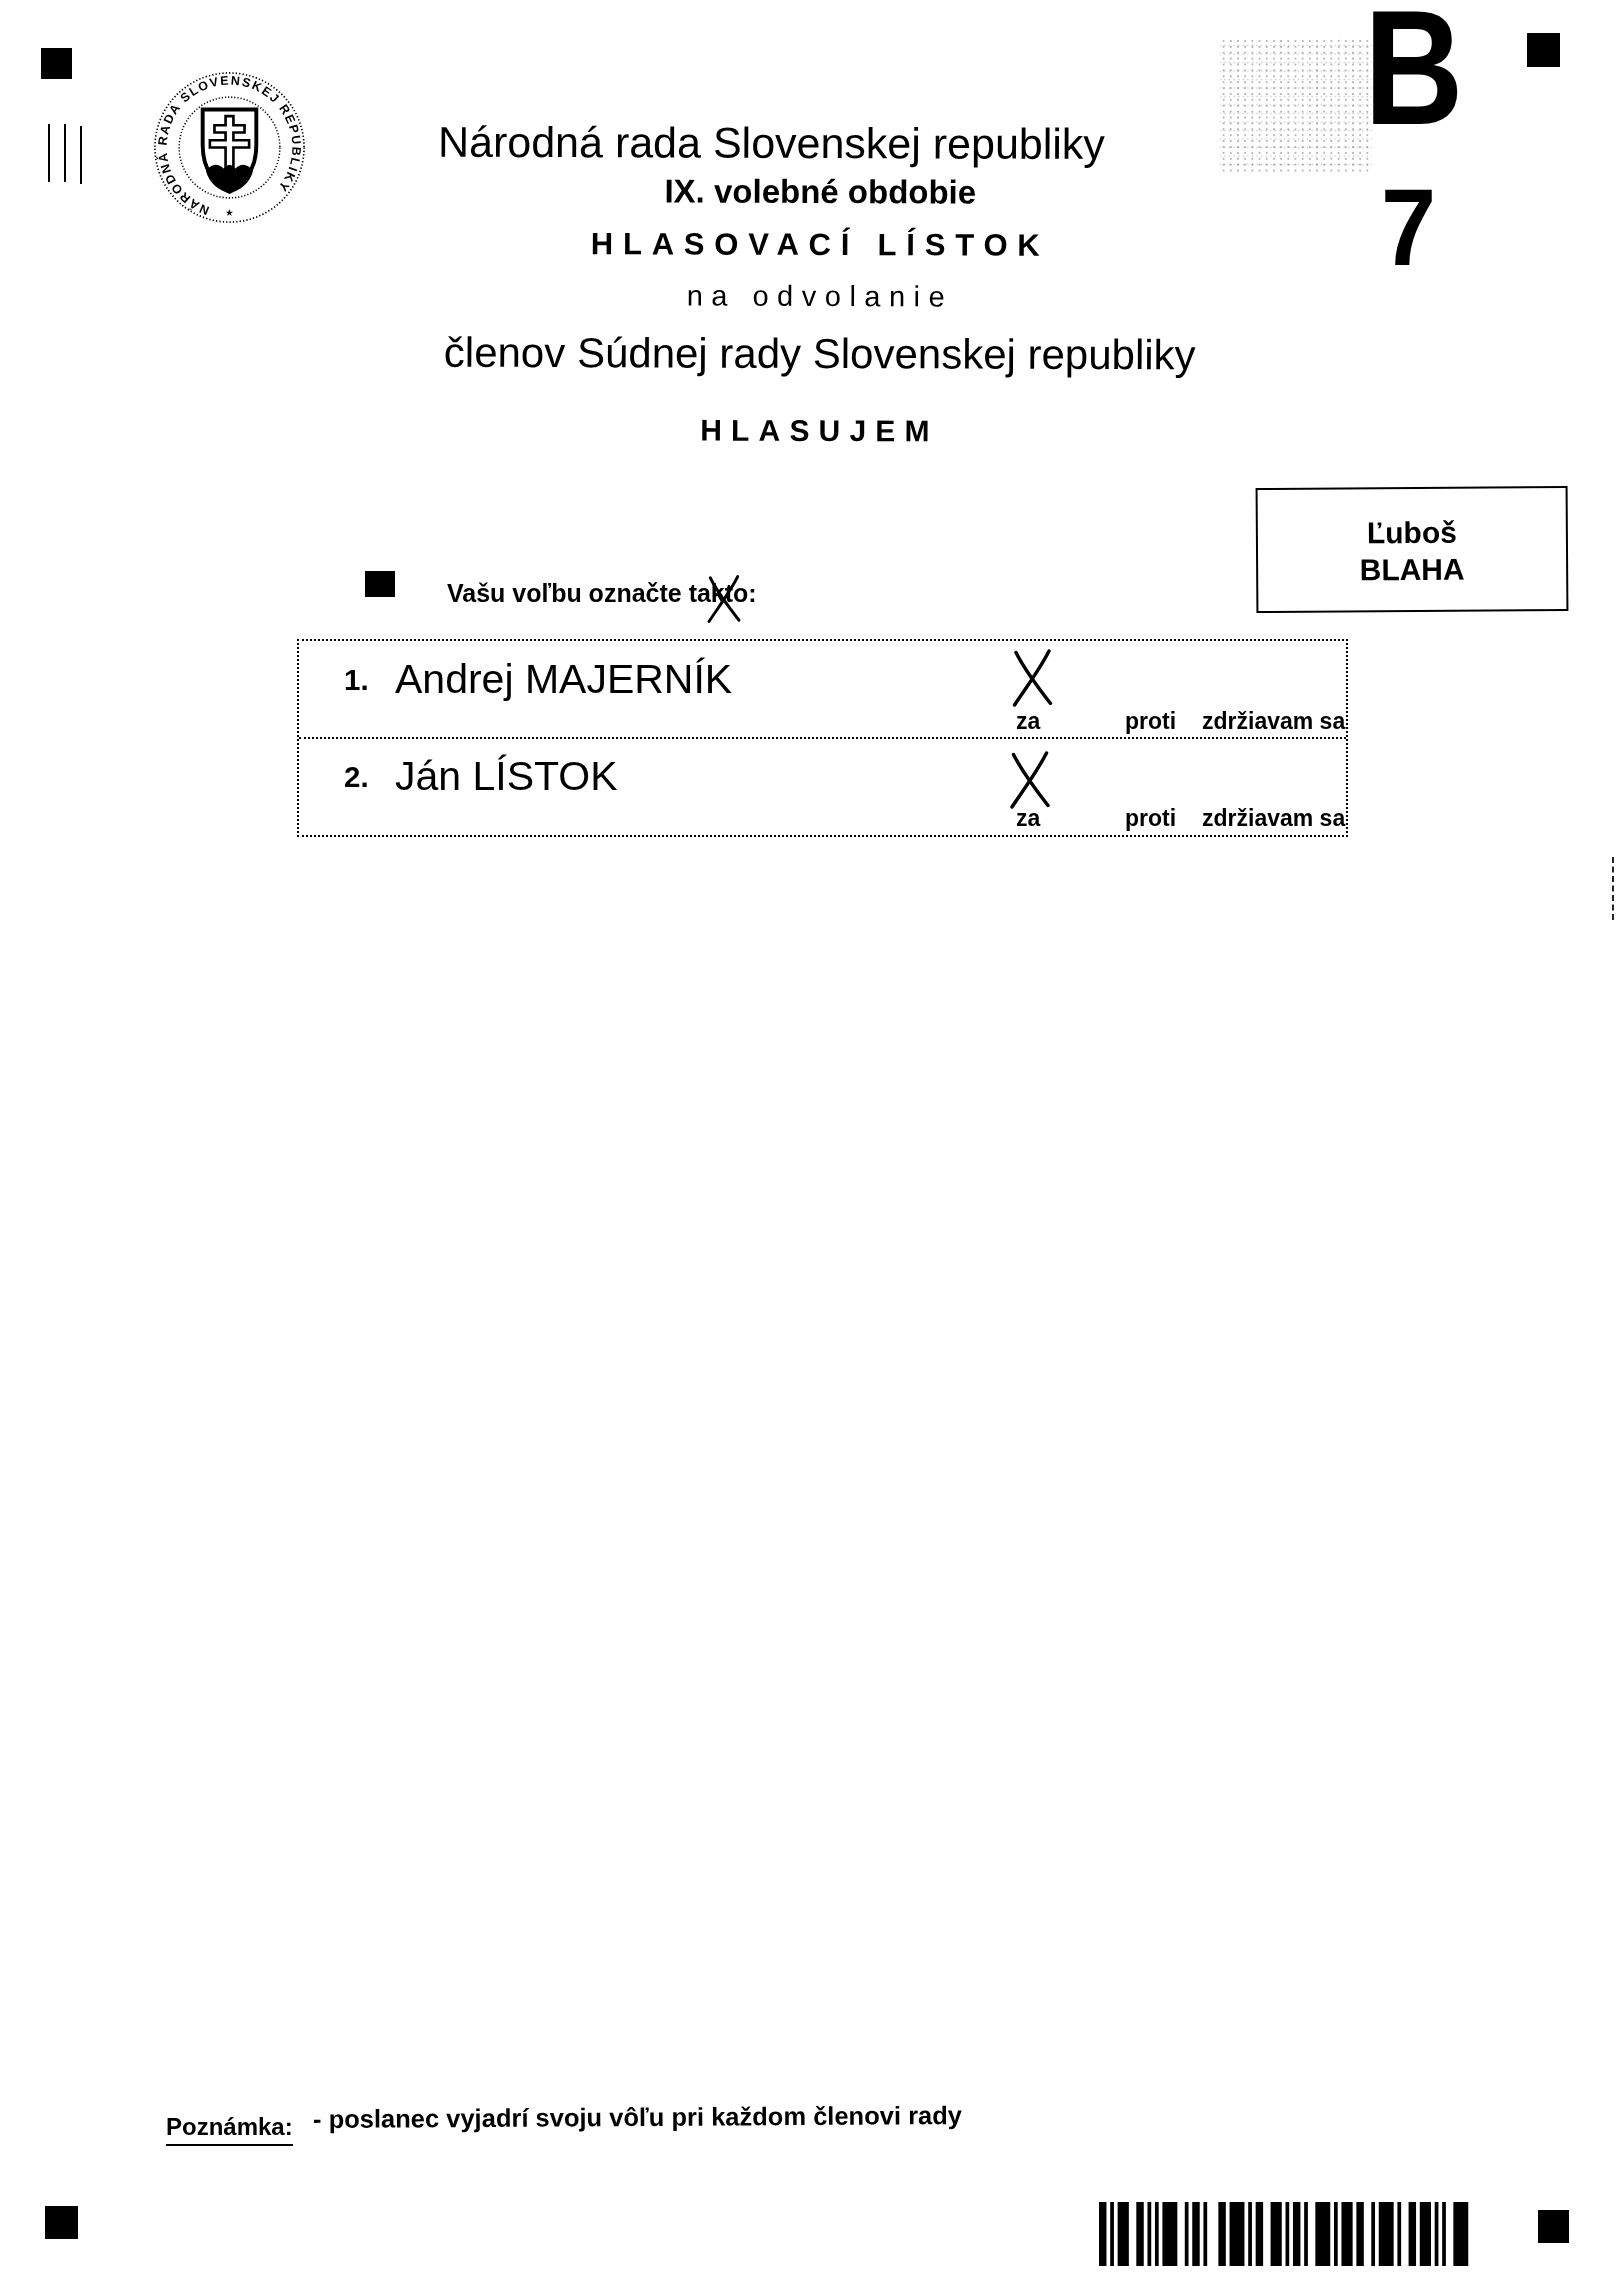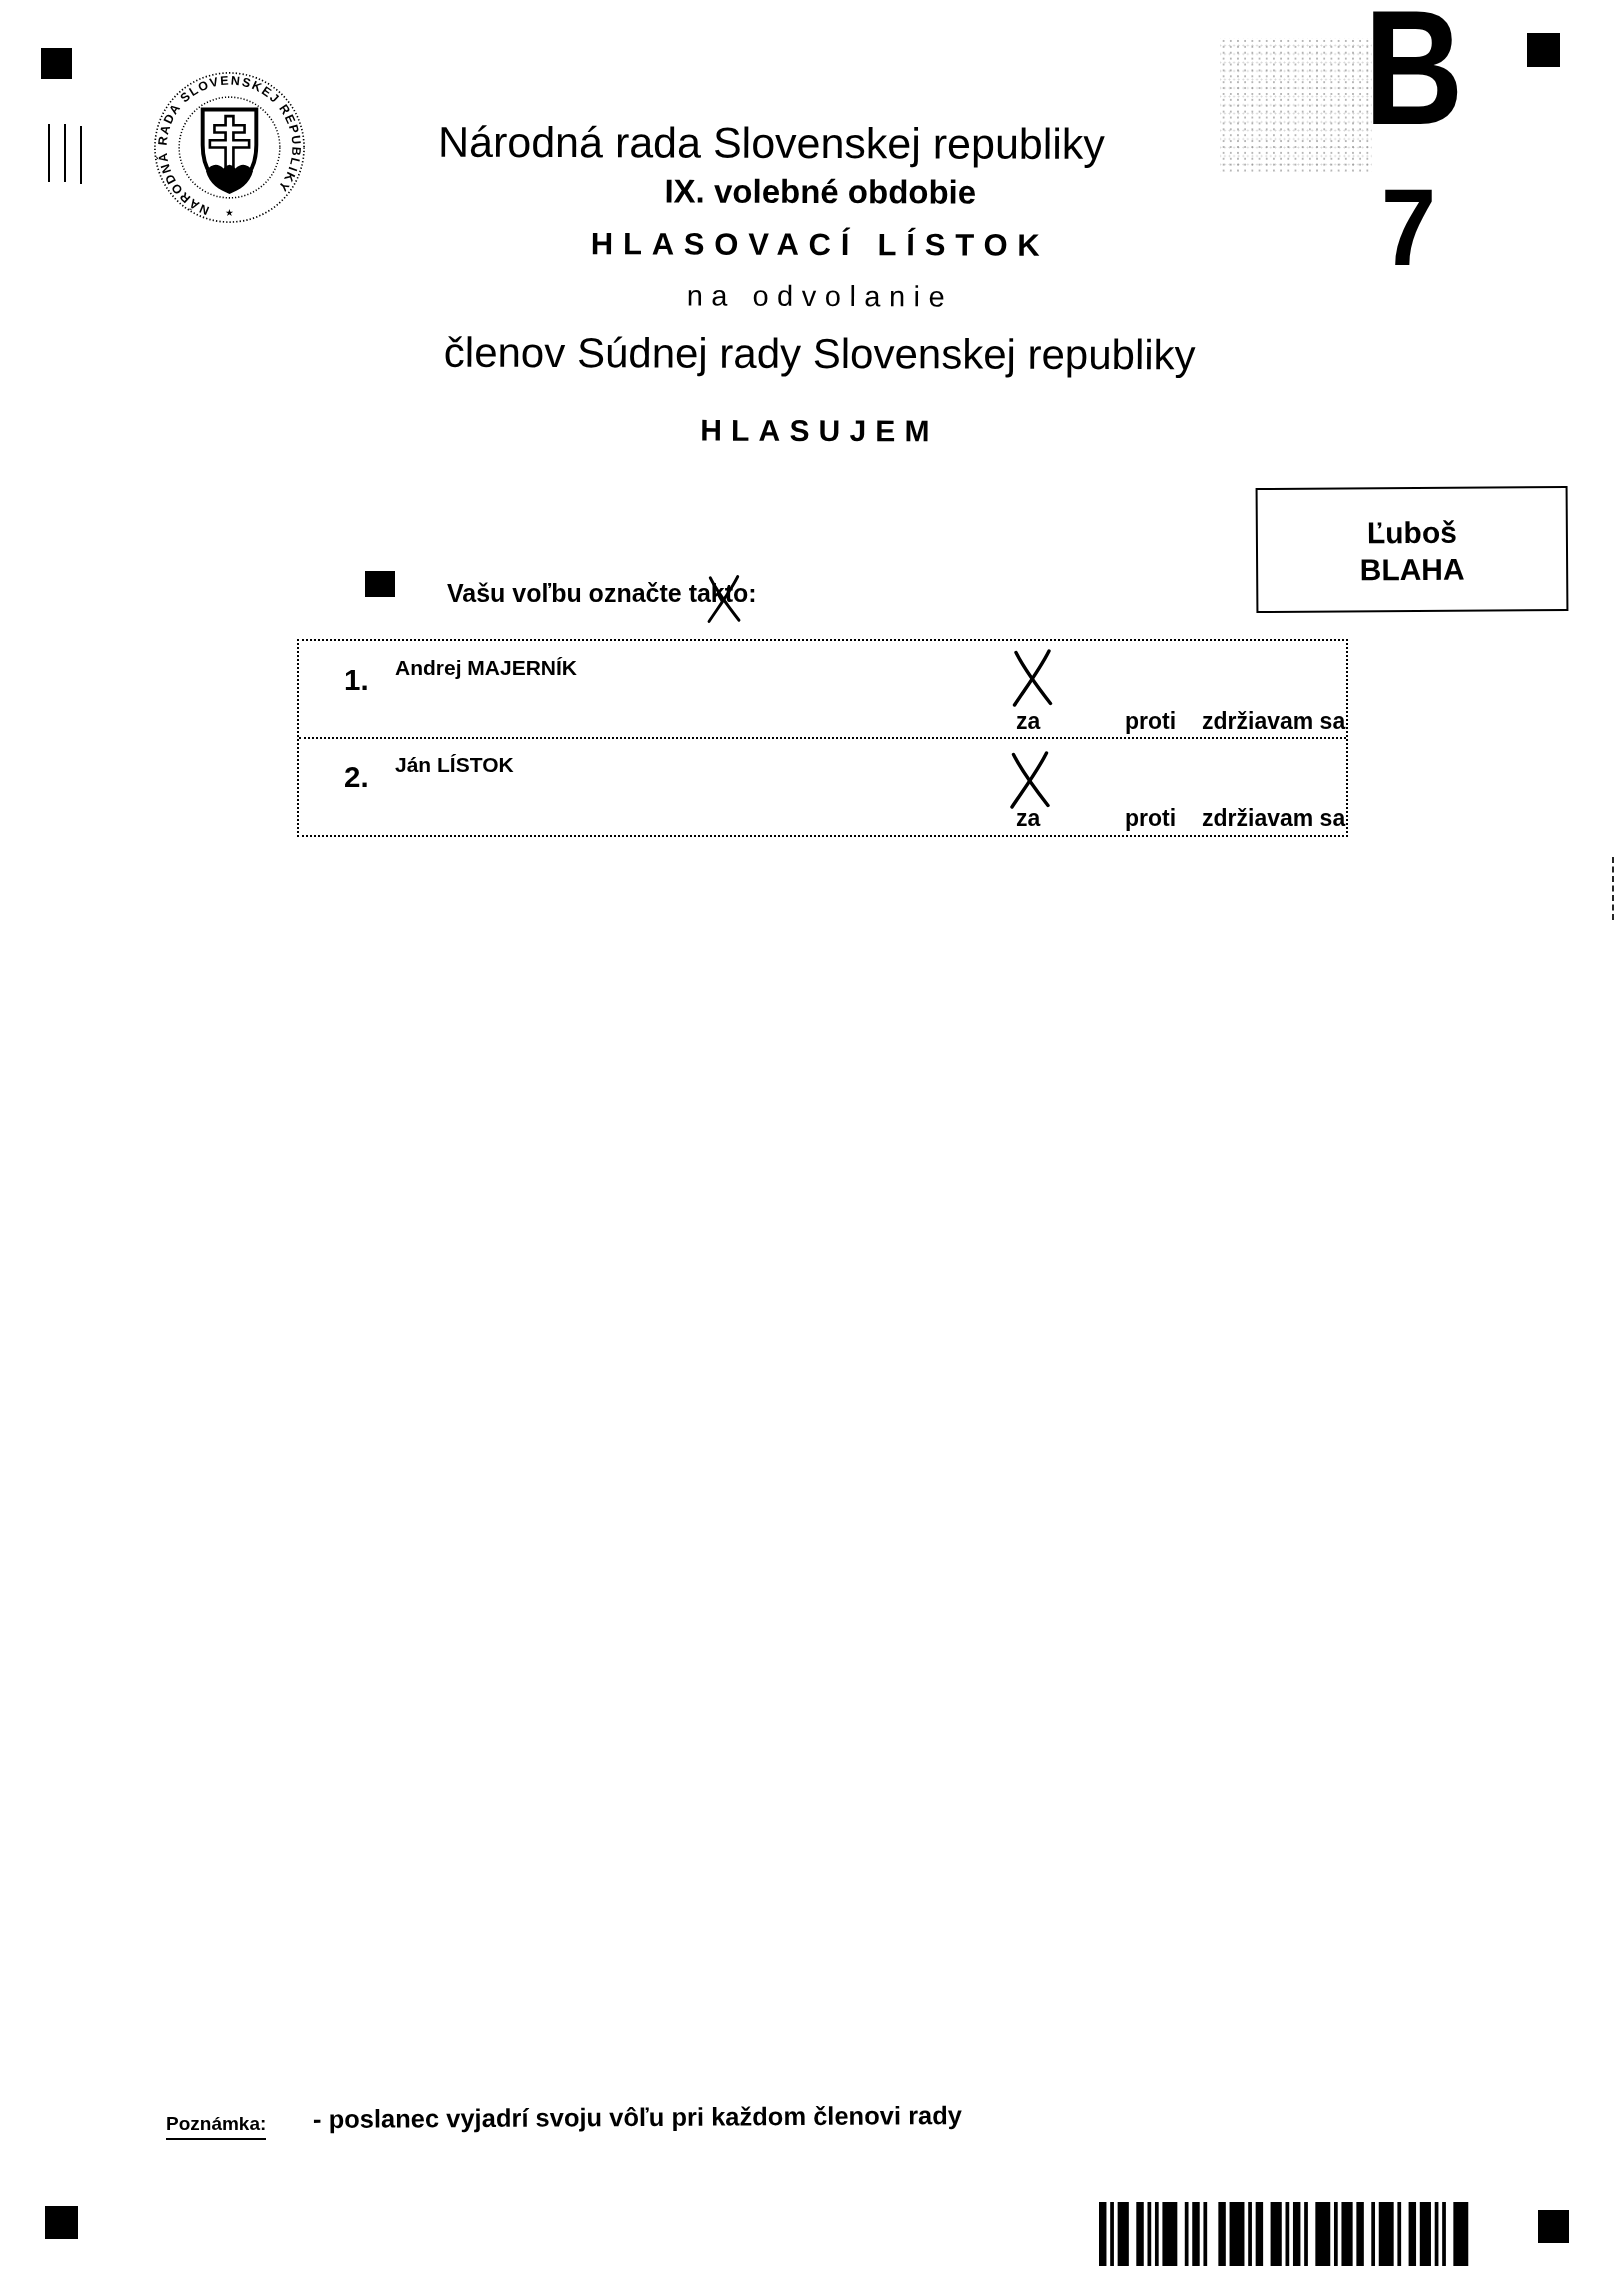--- a/index.html
+++ b/index.html
@@ -41,24 +41,24 @@
   #instr-text{left:447px;top:579px;font-size:25px;font-weight:600;white-space:nowrap;}
   .xmark{position:absolute;}
   .xmark path{stroke:#000;stroke-width:4.6;fill:none;stroke-linecap:round;}
   
   #cand-table{position:absolute;left:297px;top:639px;width:1047px;height:194px;
      border:2px dotted #000;}
   .crow{position:absolute;left:0;width:100%;}
   .crow-1{top:0;height:96px;border-bottom:2px dotted #000;}
   .crow-2{top:98px;height:96px;}
   .cnum{position:absolute;font-size:29.5px;font-weight:700;}
-  .cname{position:absolute;font-size:21px;font-weight:700;white-space:nowrap;}
+  .cname{position:absolute;font-size:41px;font-weight:400;white-space:nowrap;}
   .copt{position:absolute;font-size:23px;font-weight:600;white-space:nowrap;}
   
-  #note-label{left:166px;top:2113px;font-size:19px;font-weight:600;
+  #note-label{left:166px;top:2113px;font-size:24px;font-weight:600;
      border-bottom:2.6px solid #000;padding-bottom:2.6px;}
   #note-text{left:313px;top:2103px;font-size:25.5px;font-weight:600;white-space:nowrap;
      transform:rotate(-0.35deg);}
   
   #barcode{position:absolute;left:1099px;top:2202px;width:373px;height:64px;}
   #barcode rect{fill:#000;}
   #edge-artifact{position:absolute;left:1612px;top:857px;height:63px;width:0;
      border-left:2px dashed #000;opacity:.85;}
 </style>
 </head>

